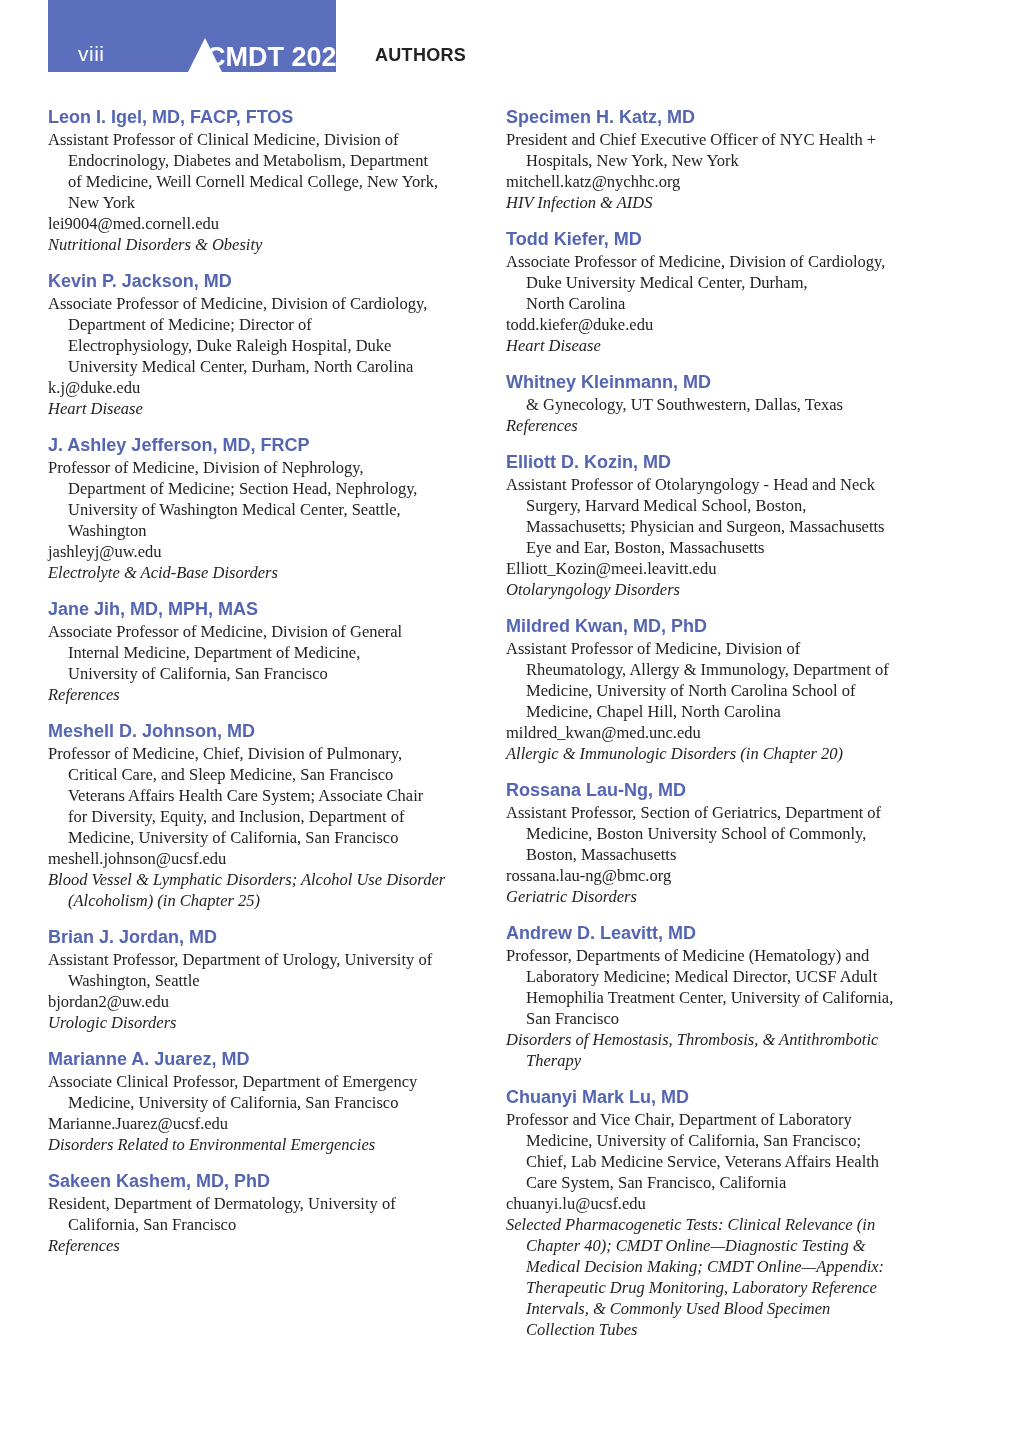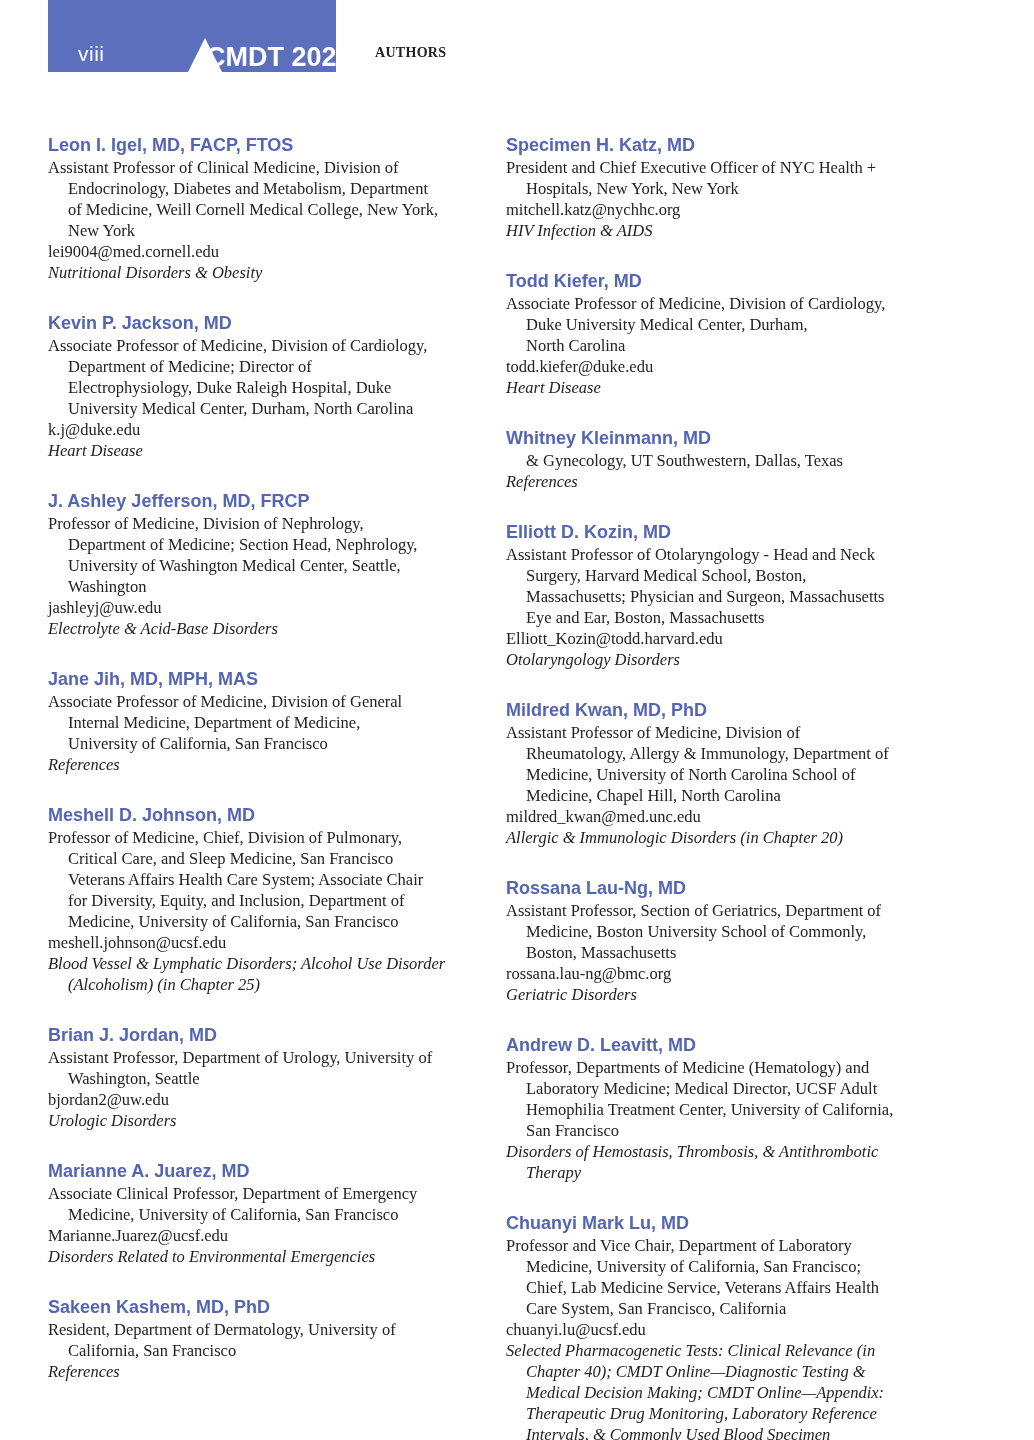--- a/index.html
+++ b/index.html
@@ -18,27 +18,27 @@
     font-family: "Liberation Sans", sans-serif; font-weight: normal; font-size: 21px;
     color: #ffffff; letter-spacing: 0.5px;
   }
   .book-title {
     position: absolute; left: 206px; top: 42px;
     font-family: "Liberation Sans", sans-serif; font-weight: bold; font-size: 27px;
     color: #ffffff;
   }
   .section-title {
     position: absolute; left: 375px; top: 45px;
-    font-family: Liberation Serif, serif; font-weight: bold; font-size: 14px;
+    font-family: Liberation Sans, sans-serif; font-weight: bold; font-size: 18px;
     color: #222222; letter-spacing: 0.3px;
   }
   .column { position: absolute; top: 105px; width: 440px; }
   .col-left { left: 48px; }
   .col-right { left: 506px; }
-  .entry { margin-bottom: 14px; margin-top: 28px; }
+  .entry { margin-bottom: 14px; }
   .name {
     font-family: "Liberation Sans", sans-serif; font-weight: bold; font-size: 18px;
     color: #5465b3; line-height: 24px; margin: 0;
   }
   .line {
     font-family: "Liberation Serif", serif; font-size: 16.5px; color: #222222;
     line-height: 21px; white-space: nowrap; margin: 0;
   }
   .indent { padding-left: 20px; }
   .chapter { font-style: italic; }
@@ -140,21 +140,21 @@
       <div class="name">Whitney Kleinmann, MD</div>
       <div class="line indent">&amp; Gynecology, UT Southwestern, Dallas, Texas</div>
       <div class="line chapter">References</div>
     </div>
     <div class="entry">
       <div class="name">Elliott D. Kozin, MD</div>
       <div class="line">Assistant Professor of Otolaryngology - Head and Neck</div>
       <div class="line indent">Surgery, Harvard Medical School, Boston,</div>
       <div class="line indent">Massachusetts; Physician and Surgeon, Massachusetts</div>
       <div class="line indent">Eye and Ear, Boston, Massachusetts</div>
-      <div class="line">Elliott_Kozin@todd.harvard.edu</div>
+      <div class="line">Elliott_Kozin@meei.leavitt.edu</div>
       <div class="line chapter">Otolaryngology Disorders</div>
     </div>
     <div class="entry">
       <div class="name">Mildred Kwan, MD, PhD</div>
       <div class="line">Assistant Professor of Medicine, Division of</div>
       <div class="line indent">Rheumatology, Allergy &amp; Immunology, Department of</div>
       <div class="line indent">Medicine, University of North Carolina School of</div>
       <div class="line indent">Medicine, Chapel Hill, North Carolina</div>
       <div class="line">mildred_kwan@med.unc.edu</div>
       <div class="line chapter">Allergic &amp; Immunologic Disorders (in Chapter 20)</div>

